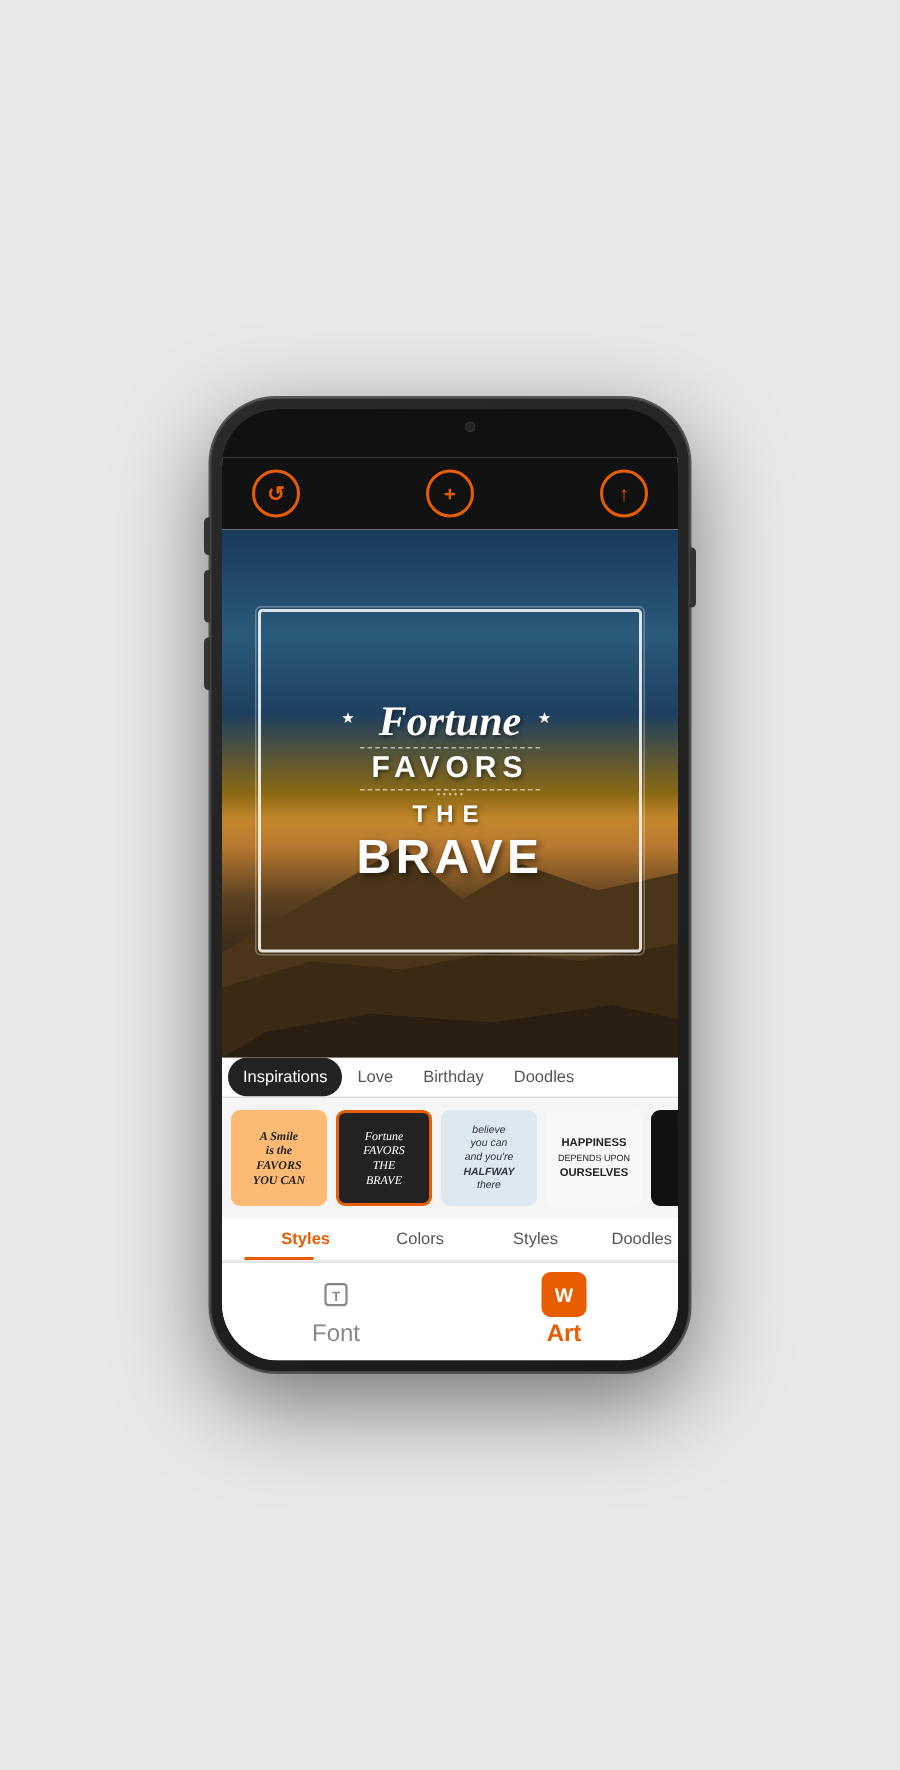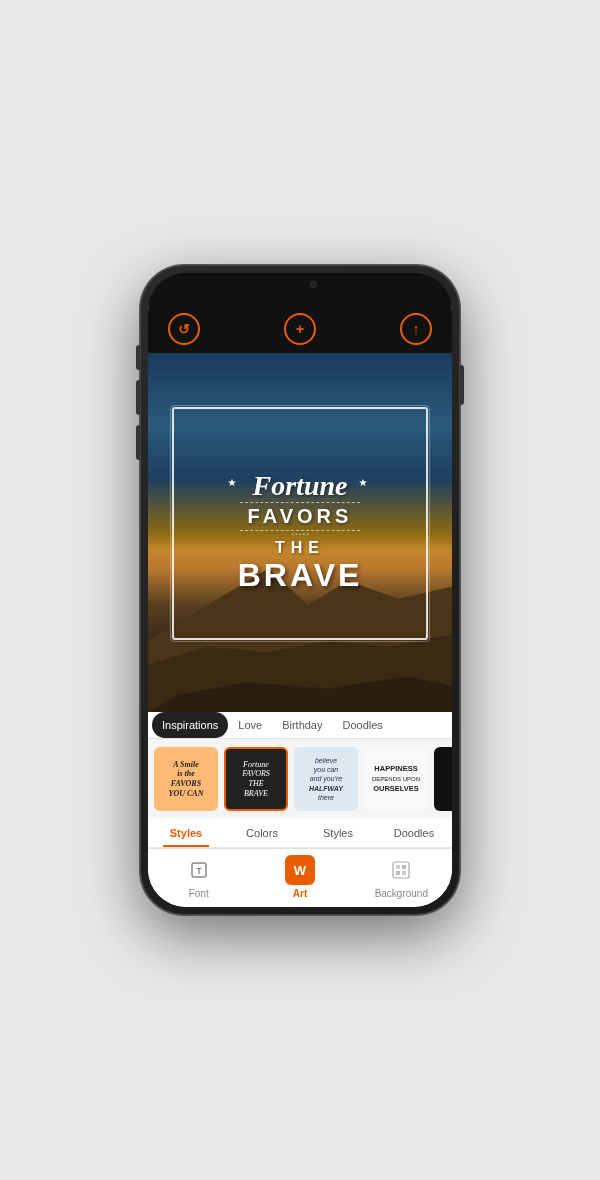--- a/index.html
+++ b/index.html
@@ -291,21 +291,21 @@
     .style-tabs {
       background: #fff;
       display: flex;
       justify-content: space-around;
       border-bottom: 1px solid #e8e8e8;
       flex-shrink: 0;
     }
     .style-tab {
       flex: 1;
       padding: 8px 4px;
-      text-align: center;
+      text-align: right;
       font-size: 11px;
       color: #555;
       cursor: pointer;
       font-weight: 500;
       position: relative;
     }
     .style-tab.active {
       color: #e85d00;
       font-weight: 600;
     }
@@ -344,21 +344,21 @@
       align-items: center;
       justify-content: center;
       border-radius: 6px;
       font-size: 16px;
     }
     .nav-icon-box.active-nav {
       background: #e85d00;
       color: #fff;
     }
     .nav-label {
-      font-size: 10px;
+      font-size: 16px;
       color: #888;
     }
     .nav-label.active-label {
       color: #e85d00;
       font-weight: bold;
     }
 
     
     .side-btn-right {
       position: absolute;
@@ -513,29 +513,17 @@
           <span class="nav-label">Font</span>
         </div>
         <div class="nav-item">
           <div class="nav-icon-box active-nav">
             <svg width="18" height="18" viewBox="0 0 18 18">
               <text x="9" y="14" text-anchor="middle" fill="#fff" font-size="13" font-weight="bold" font-family="Arial">W</text>
             </svg>
           </div>
           <span class="nav-label active-label">Art</span>
         </div>
-        <div class="nav-item">
-          <div class="nav-icon-box">
-            <svg width="18" height="18" viewBox="0 0 18 18">
-              <rect x="1" y="1" width="16" height="16" rx="2" fill="none" stroke="#aaa" stroke-width="1.2"></rect>
-              <rect x="4" y="4" width="4" height="4" fill="#ccc"></rect>
-              <rect x="10" y="4" width="4" height="4" fill="#bbb"></rect>
-              <rect x="4" y="10" width="4" height="4" fill="#bbb"></rect>
-              <rect x="10" y="10" width="4" height="4" fill="#ccc"></rect>
-            </svg>
-          </div>
-          <span class="nav-label">Background</span>
-        </div>
       </div>
 
     </div>
   </div>
 </div>
 
 </body></html>

